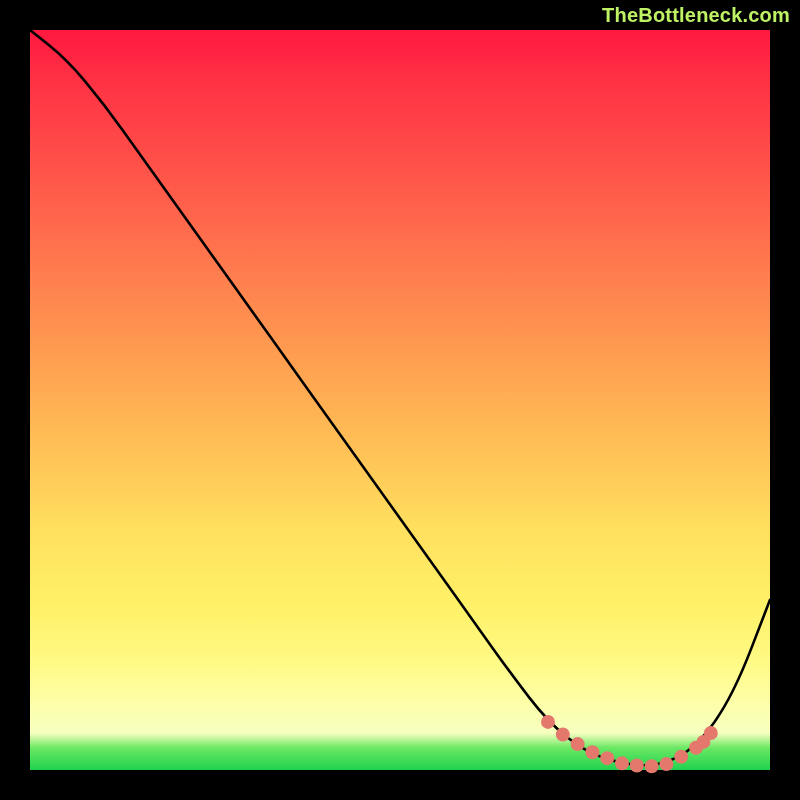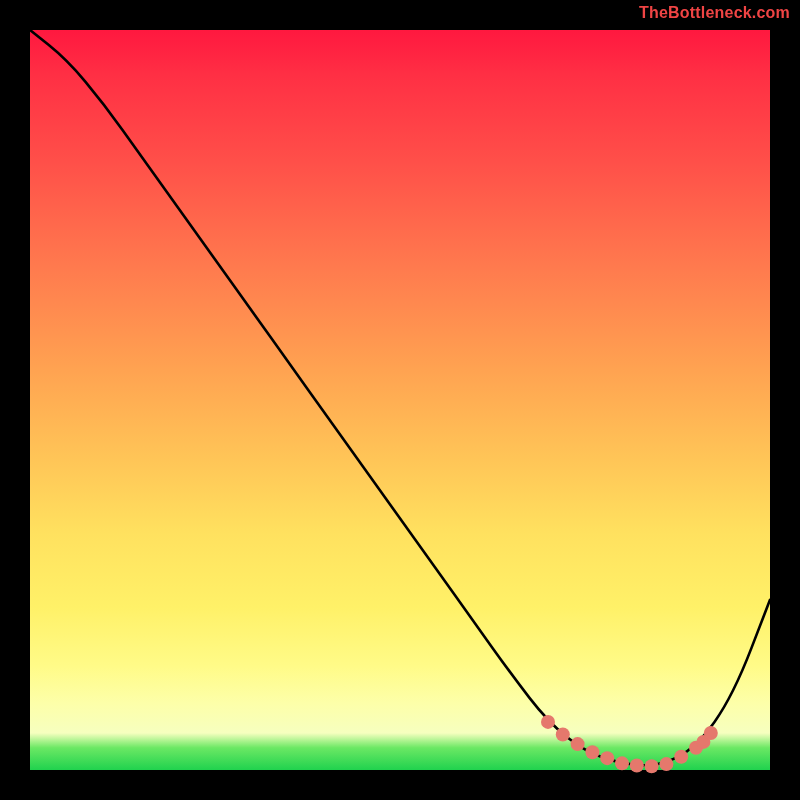--- a/index.html
+++ b/index.html
@@ -14,22 +14,22 @@
   .outer {
     position: relative;
     width: 800px;
     height: 800px;
     background: #000000;
   }
   .watermark {
     position: absolute;
     top: 4px;
     right: 10px;
-    color: #ef4444;
-    font-size: 16px;
+    color: #bef264;
+    font-size: 20px;
     font-weight: 600;
     letter-spacing: 0.2px;
     pointer-events: none;
   }
   .plot {
     position: absolute;
     left: 30px;
     top: 30px;
     width: 740px;
     height: 740px;

